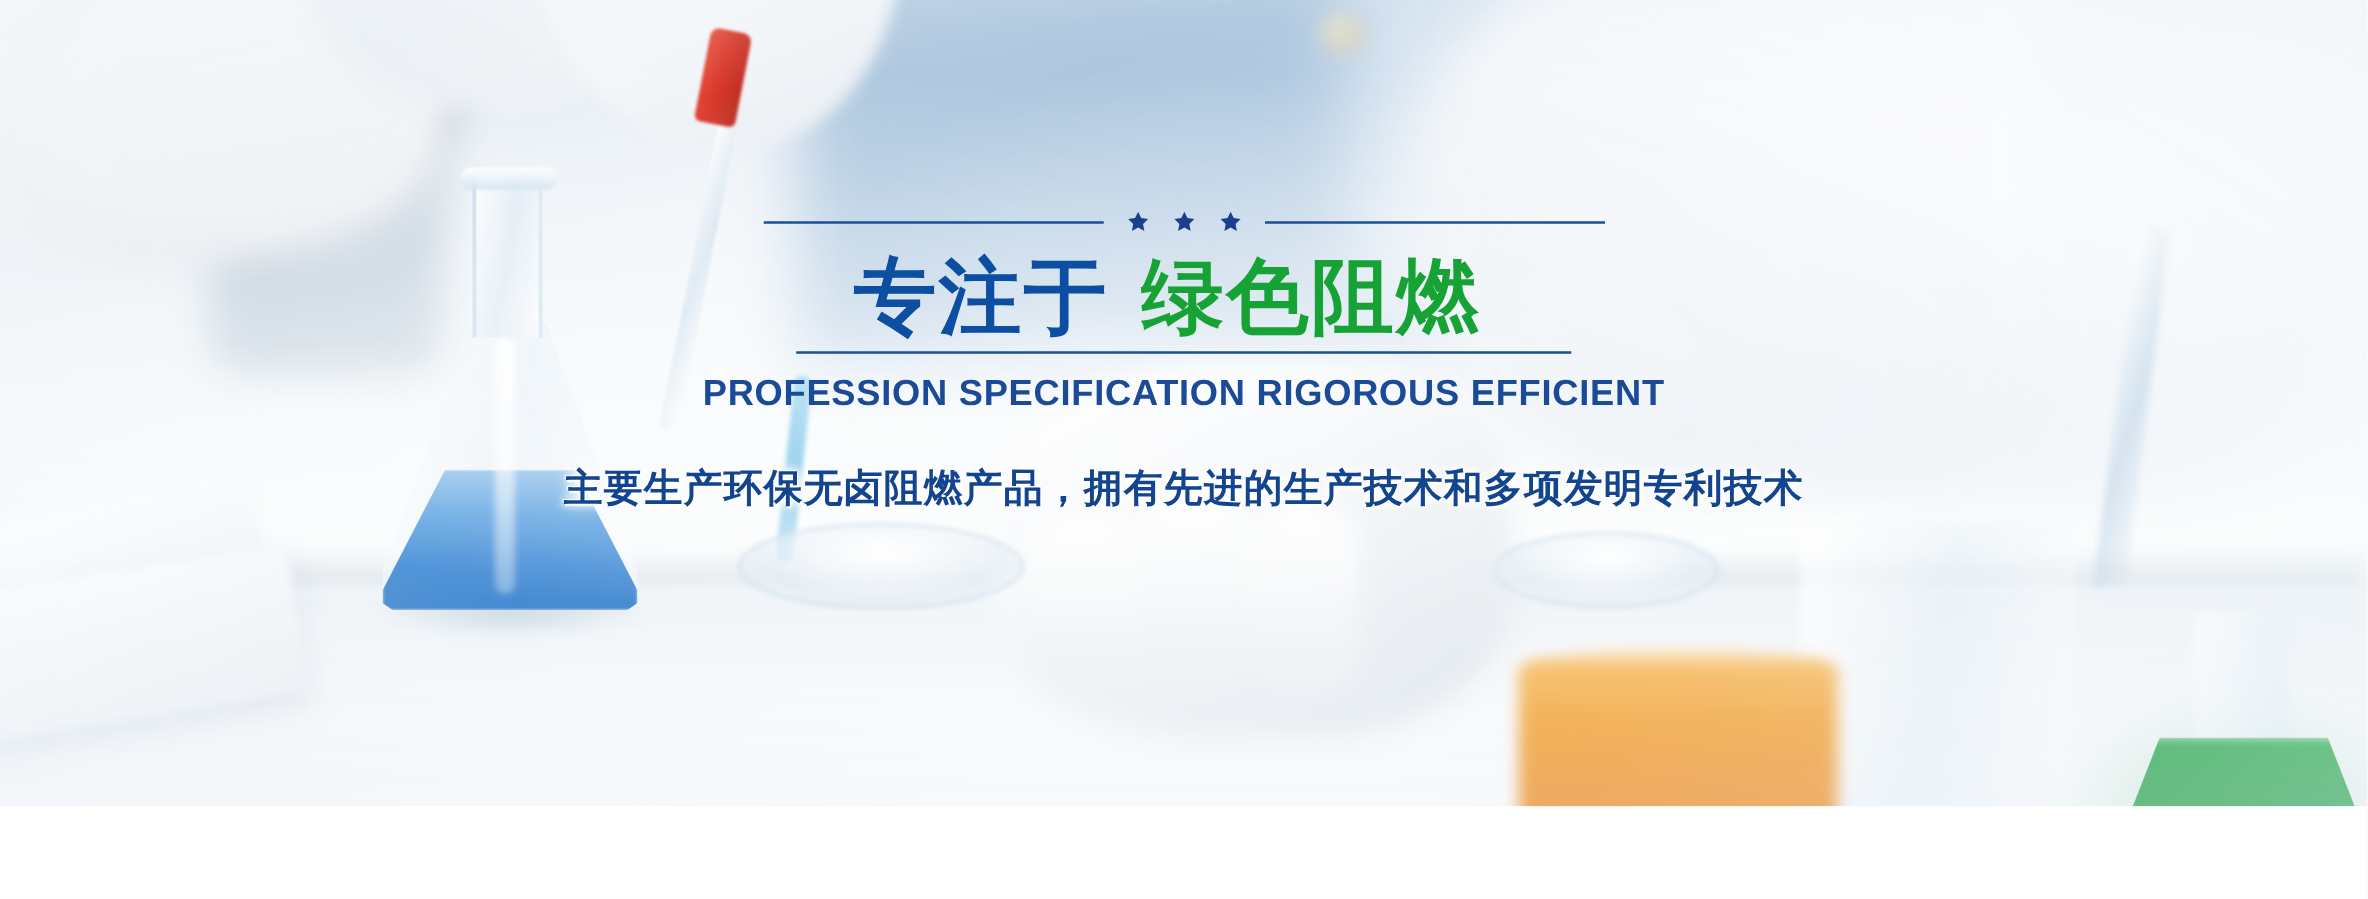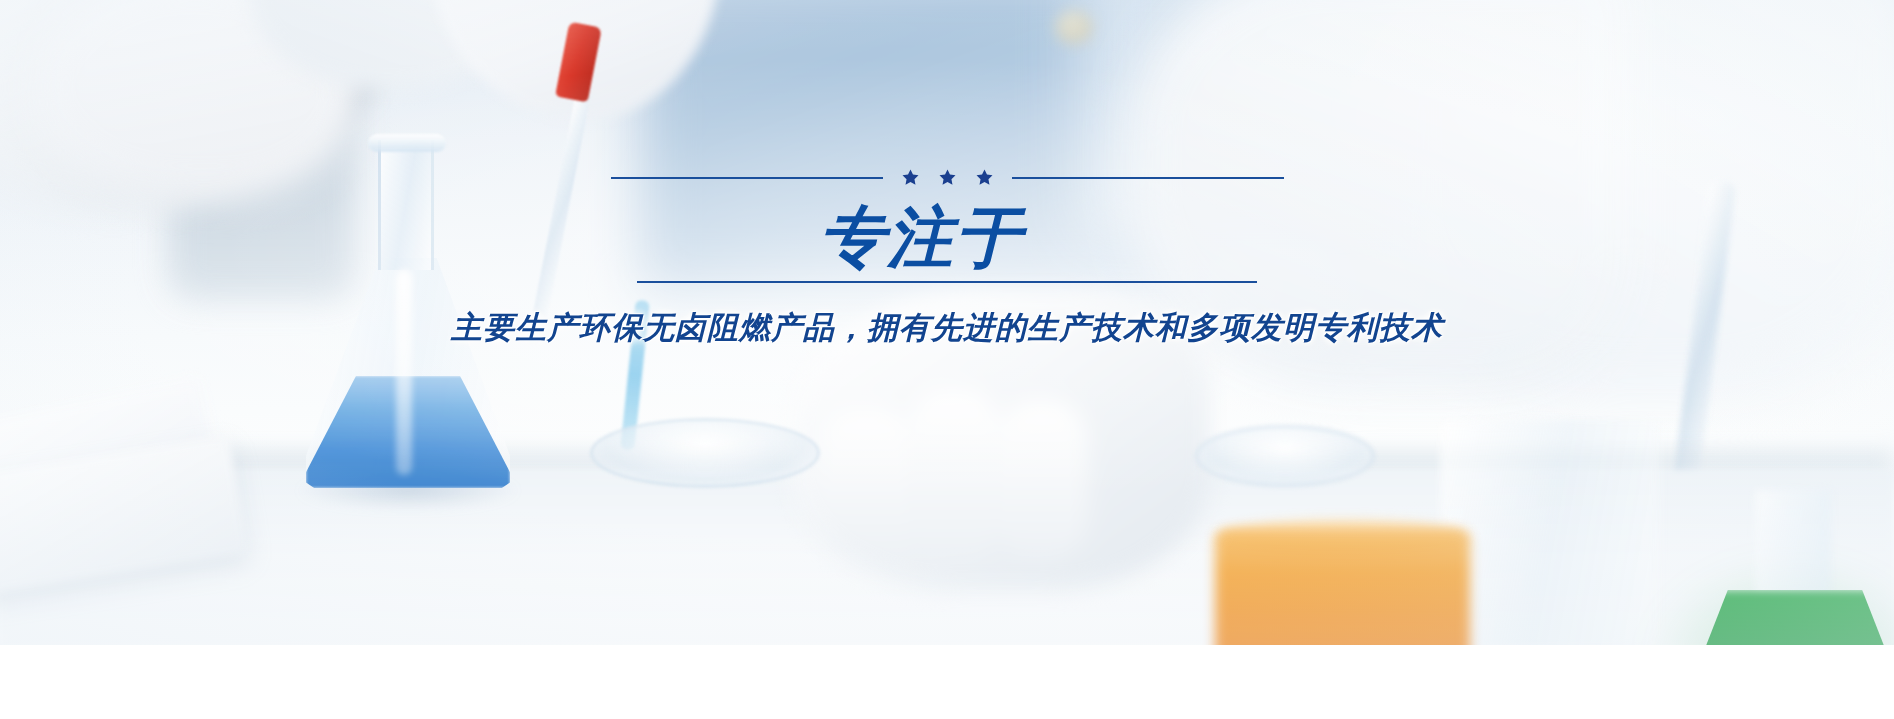--- a/index.html
+++ b/index.html
@@ -2,21 +2,20 @@
 <html lang="zh"><head>
 <meta charset="utf-8">
 <title>Banner</title>
 <style>
   html,body{margin:0;padding:0;background:#fff;}
   *{box-sizing:border-box;}
   .stage{
     position:relative;width:1894px;height:645px;overflow:hidden;
     font-family:"Liberation Sans","DejaVu Sans",sans-serif;
     background:#f2f6fa;
-    font-style:italic;
   }
 
   
   .photo{position:absolute;inset:0;overflow:hidden;}
 
   
   .bg-base{
     position:absolute;inset:0;
     background:
       linear-gradient(178deg,#e3ecf5 0%,#eef3f8 22%,#f7fafc 48%,#fdfefe 70%,#ffffff 100%);
@@ -255,21 +254,21 @@
 
   .underline{
     width:620px;height:0;border-top:2px solid #1a4f9c;margin-top:4px;
   }
   .sub-en{
     margin-top:16px;
     font-size:29px;font-weight:700;letter-spacing:.6px;color:#1b4b96;
     white-space:nowrap;
   }
   .sub-cn{
-    margin-top:24px;
+    margin-top:38px;
     font-size:31px;font-weight:700;letter-spacing:1px;color:#12448f;
     white-space:nowrap;
     text-shadow:
       0 0 7px #ffffff, 0 0 7px #ffffff, 0 0 12px #ffffff,
       1px 1px 0 rgba(255,255,255,.95), -1px -1px 0 rgba(255,255,255,.95);
   }
 </style>
 </head>
 <body>
 
@@ -354,22 +353,24 @@
               <path fill="#1a3f8f" d="M12 1.8l3.1 6.4 7 1-5.1 4.9 1.3 7-6.3-3.4-6.3 3.4 1.3-7L1.9 9.2l7-1z"></path>
             </svg>
         </span>
       </span>
       <span class="rule"></span>
     </div>
 
     <div class="headline">
       <span class="h-blue">专注于</span>
       <span class="h-gap"></span>
+      <span class="h-green">绿色阻燃</span>
       <span class="h-gap"></span>
     </div>
 
     <div class="underline"></div>
 
+    <div class="sub-en">PROFESSION SPECIFICATION RIGOROUS EFFICIENT</div>
 
     <div class="sub-cn">主要生产环保无卤阻燃产品，拥有先进的生产技术和多项发明专利技术</div>
   </div>
 
 </div>
 
 </body></html>

